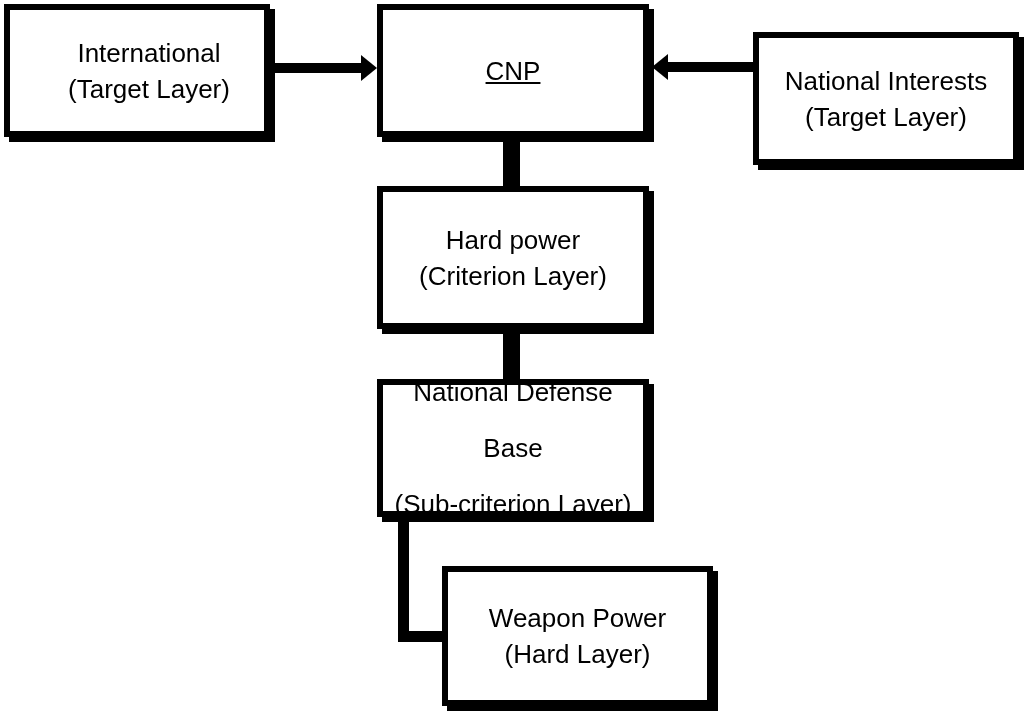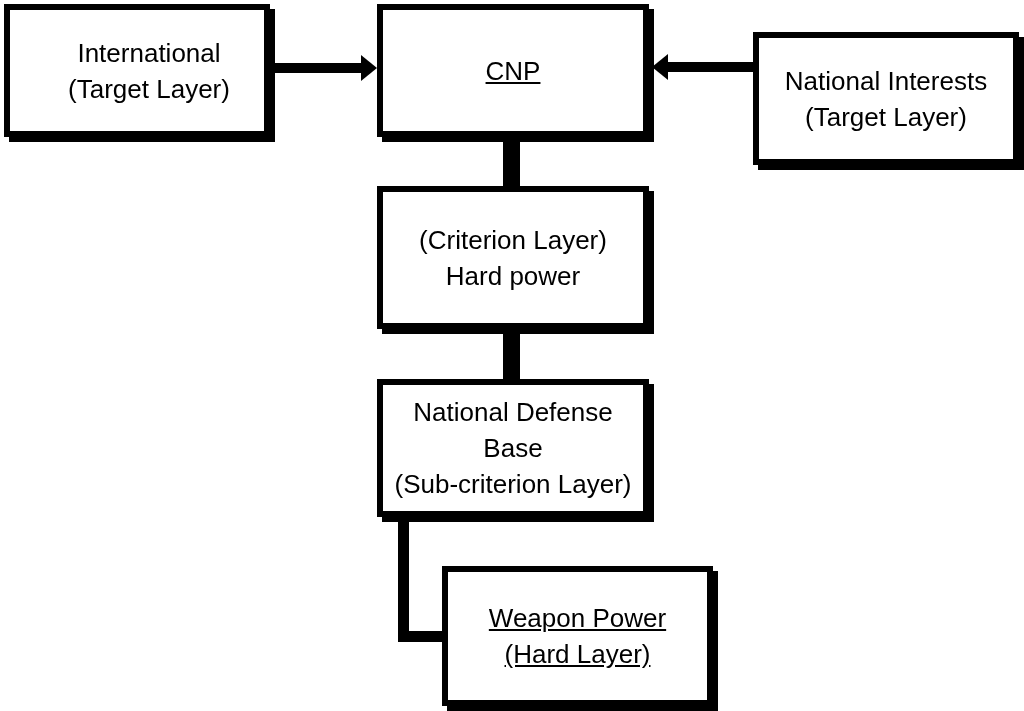--- a/index.html
+++ b/index.html
@@ -54,22 +54,22 @@
     border-top: 13px solid transparent;
     border-bottom: 13px solid transparent;
     border-right: 16px solid #000000;
   }
 
   
   #node-international-environment { left: 4px;   top: 4px;   width: 266px; height: 133px; padding-left: 24px; }
   #node-cnp                       { left: 377px; top: 4px;   width: 272px; height: 133px; text-decoration: underline; }
   #node-national-interests        { left: 753px; top: 4px;   width: 266px; height: 133px; margin-top: 28px; }
   #node-hard-power                { left: 377px; top: 186px; width: 272px; height: 143px; }
-  #node-national-defense-power    { left: 377px; top: 379px; width: 272px; height: 138px; }
-  #node-weapon-power              { left: 442px; top: 566px; width: 271px; height: 140px; text-decoration: underline; }
+  #node-national-defense-power    { left: 377px; top: 379px; width: 272px; height: 138px; gap: 20px; }
+  #node-weapon-power              { left: 442px; top: 566px; width: 271px; height: 140px; }
 
   
   #edge-intl-env-line   { left: 266px; top: 63px;  width: 98px;  height: 10px; }
   #edge-intl-env-arrow  { left: 361px; top: 55px; }
   #edge-natl-int-line   { left: 668px; top: 62px;  width: 89px;  height: 10px; }
   #edge-natl-int-arrow  { left: 652px; top: 54px; }
   #edge-cnp-hardpower   { left: 503px; top: 133px; width: 17px;  height: 57px; }
   #edge-hardpower-ndp   { left: 503px; top: 325px; width: 17px;  height: 58px; }
   #edge-ndp-weapon-v    { left: 398px; top: 513px; width: 11px;  height: 129px; }
   #edge-ndp-weapon-h    { left: 398px; top: 631px; width: 48px;  height: 11px; }
@@ -98,22 +98,22 @@
   <div class="box" id="node-cnp">
     <div class="line">CNP</div>
   </div>
 
   <div class="box" id="node-national-interests">
     <div class="line">National Interests</div>
     <div class="line">(Target Layer)</div>
   </div>
 
   <div class="box" id="node-hard-power">
+    <div class="line">Hard power</div>
     <div class="line">(Criterion Layer)</div>
-    <div class="line">Hard power</div>
   </div>
 
   <div class="box" id="node-national-defense-power">
     <div class="line">National Defense</div>
     <div class="line">Base</div>
     <div class="line">(Sub-criterion Layer)</div>
   </div>
 
   <div class="box" id="node-weapon-power">
     <div class="line">Weapon Power</div>

